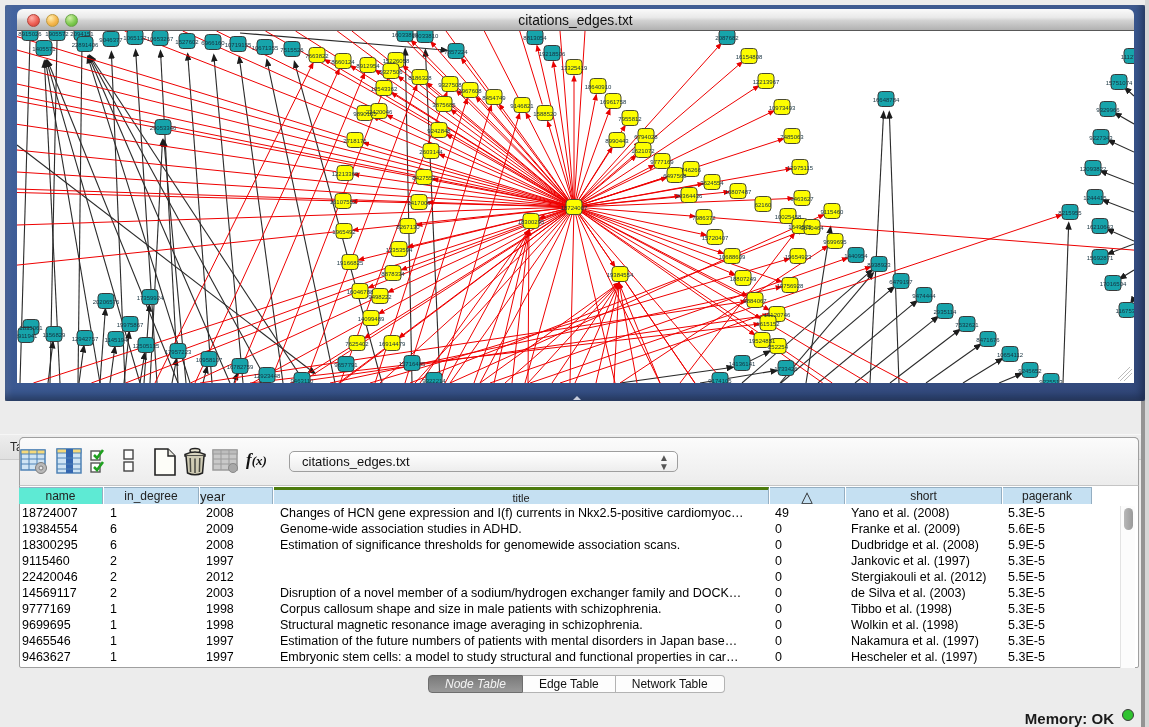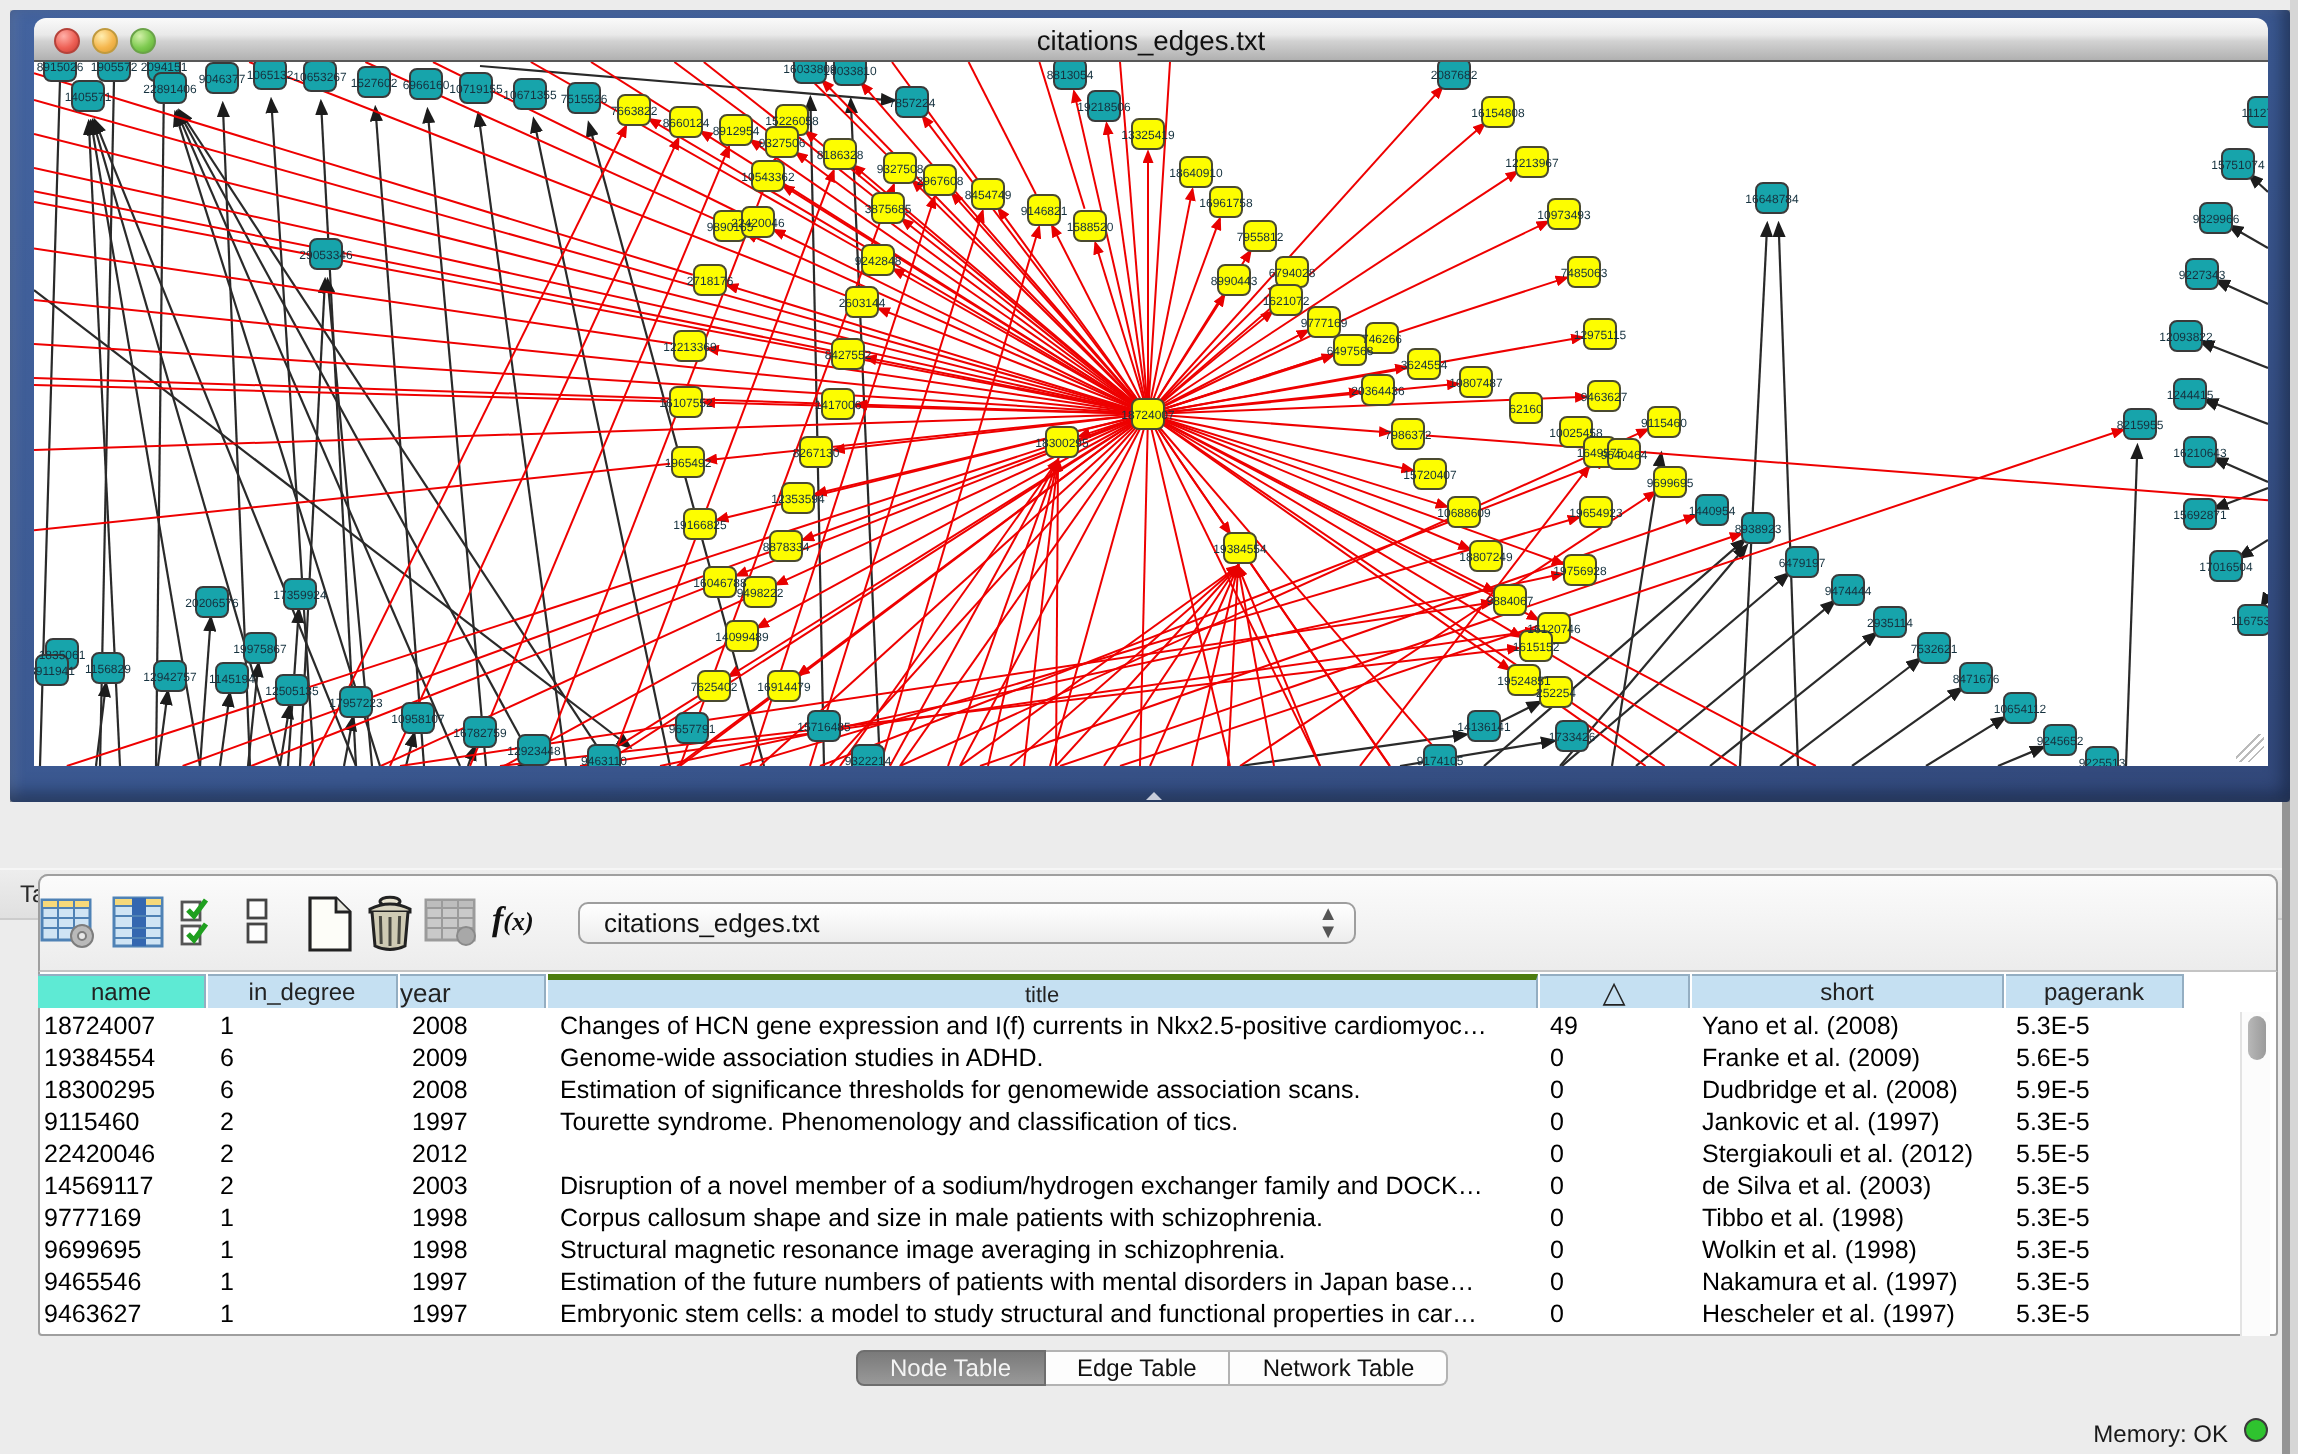--- a/index.html
+++ b/index.html
@@ -10,23 +10,23 @@
 .canvas { position:absolute; left:17px; top:31px; width:1117px; height:352px; background:#ffffff; overflow:hidden; }
 .grip { position:absolute; right:2px; bottom:2px; width:14px; height:14px; background:linear-gradient(135deg,transparent 40%,#bbb 40%,#bbb 45%,transparent 45%,transparent 55%,#bbb 55%,#bbb 60%,transparent 60%,transparent 70%,#bbb 70%,#bbb 75%,transparent 75%); }
 .tpHead { position:absolute; left:0; top:404px; width:1149px; height:26px; background:linear-gradient(#ededed,#e0e0e0); border-top:1px solid #f6f6f6; border-bottom:1px solid #cccccc;margin-top:30px; }
 .tpHead .txt { position:absolute; left:10px; top:5px; font-size:12px; color:#2a2a2a; }
 .panel { position:absolute; left:19px; top:437px; width:1120px; height:231px; background:#ffffff; border:1px solid #9f9f9f; border-radius:5px 5px 2px 2px; }
 .toolrow { position:absolute; left:19px; top:437px; width:1120px; height:49px; background:linear-gradient(#fbfbfb,#ececec); border:1px solid #9f9f9f; border-bottom:1px solid #c4c4c4; border-radius:5px 5px 0 0; }
 .combo { position:absolute; left:289px; top:451px; width:389px; height:21px; background:linear-gradient(#ffffff,#ededed); border:1px solid #9e9e9e; border-radius:5px; font-size:13px; color:#111; line-height:19px; padding-left:12px; }
 .combo .arr { position:absolute; right:8px; top:1px; font-size:10px; color:#555; line-height:9px; }
 .tabbar { position:absolute; left:428px; top:675px; height:18px; display:flex; font-size:12px; }
 .tab { height:18px; line-height:17px; padding:0 16px; background:#fdfdfd; border:1px solid #b3b3b3; border-left:none; color:#111; }
-.tab.sel { background:linear-gradient(#7a7a7a,#999999); color:#f4f4f4; border:1px solid #6e6e6e; border-radius:4px 0 0 4px; }
+.tab.sel { background:linear-gradient(#7a7a7a,#999999); color:#f4f4f4; border:1px solid #6e6e6e; border-radius:4px 0 0 4px;font-style:italic; }
 .tab.last { border-radius:0 4px 4px 0; }
-.mem { position:absolute; right:35px; top:710px; font-size:12px; color:#1a1a1a; }
+.mem { position:absolute; right:35px; top:710px; font-size:15px; color:#1a1a1a;font-weight:bold; }
 .memdot { position:absolute; right:15px; top:709px; width:12px; height:12px; border-radius:50%; background:#2fc32f; border:1.5px solid #3c3c3c; }
 .scrollbar { position:absolute; left:1120px; top:506px; width:15px; height:162px; background:#fcfcfc; border-left:1px solid #e3e3e3; }
 .thumb { position:absolute; left:3px; top:2px; width:9px; height:22px; border-radius:5px; background:linear-gradient(90deg,#b8b8b8,#9a9a9a); }
 .rows { position:absolute; left:0; top:0; font-size:12.5px; color:#000; }
 .icon { position:absolute; top:447px; }
 </style></head>
 <body>
 <div class="frame">
     <div class="inshadow"></div>
   </div>
@@ -623,21 +623,20 @@
       <div style="position:absolute;left:206px;top:0;width:66px;height:16px;line-height:16px;overflow:hidden;white-space:nowrap">2008</div>
       <div style="position:absolute;left:280px;top:0;width:488px;height:16px;line-height:16px;overflow:hidden;white-space:nowrap">Estimation of significance thresholds for genomewide association scans.</div>
       <div style="position:absolute;left:775px;top:0;width:69px;height:16px;line-height:16px;overflow:hidden;white-space:nowrap">0</div>
       <div style="position:absolute;left:851px;top:0;width:150px;height:16px;line-height:16px;overflow:hidden;white-space:nowrap">Dudbridge et al. (2008)</div>
       <div style="position:absolute;left:1008px;top:0;width:83px;height:16px;line-height:16px;overflow:hidden;white-space:nowrap">5.9E-5</div>
     </div>
 <div style="position:absolute;left:0;top:553px;width:1100px;height:16px">
       <div style="position:absolute;left:22px;top:0;width:80px;height:16px;line-height:16px;overflow:hidden;white-space:nowrap">9115460</div>
       <div style="position:absolute;left:110px;top:0;width:88px;height:16px;line-height:16px;overflow:hidden;white-space:nowrap">2</div>
       <div style="position:absolute;left:206px;top:0;width:66px;height:16px;line-height:16px;overflow:hidden;white-space:nowrap">1997</div>
-      <div style="position:absolute;left:280px;top:0;width:488px;height:16px;line-height:16px;overflow:hidden;white-space:nowrap">Tourette syndrome. Phenomenology and classification of tics.</div>
       <div style="position:absolute;left:775px;top:0;width:69px;height:16px;line-height:16px;overflow:hidden;white-space:nowrap">0</div>
       <div style="position:absolute;left:851px;top:0;width:150px;height:16px;line-height:16px;overflow:hidden;white-space:nowrap">Jankovic et al. (1997)</div>
       <div style="position:absolute;left:1008px;top:0;width:83px;height:16px;line-height:16px;overflow:hidden;white-space:nowrap">5.3E-5</div>
     </div>
 <div style="position:absolute;left:0;top:569px;width:1100px;height:16px">
       <div style="position:absolute;left:22px;top:0;width:80px;height:16px;line-height:16px;overflow:hidden;white-space:nowrap">22420046</div>
       <div style="position:absolute;left:110px;top:0;width:88px;height:16px;line-height:16px;overflow:hidden;white-space:nowrap">2</div>
       <div style="position:absolute;left:206px;top:0;width:66px;height:16px;line-height:16px;overflow:hidden;white-space:nowrap">2012</div>
       <div style="position:absolute;left:775px;top:0;width:69px;height:16px;line-height:16px;overflow:hidden;white-space:nowrap">0</div>
       <div style="position:absolute;left:851px;top:0;width:150px;height:16px;line-height:16px;overflow:hidden;white-space:nowrap">Stergiakouli et al. (2012)</div>

